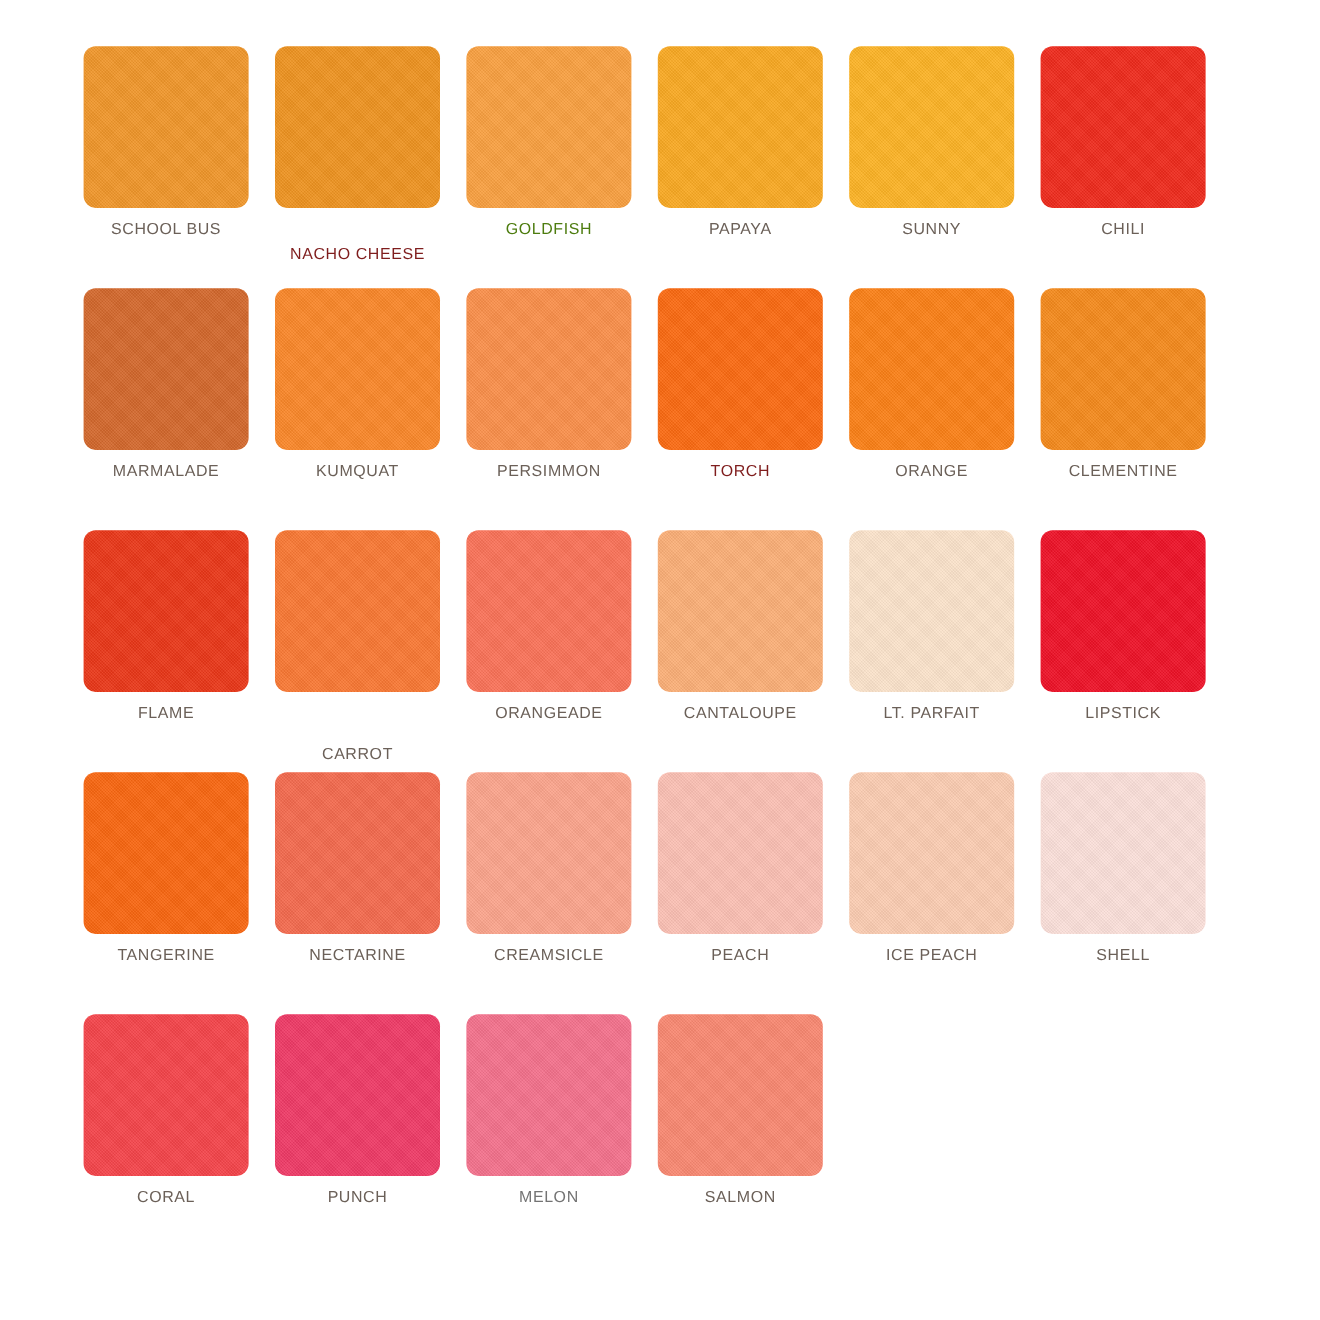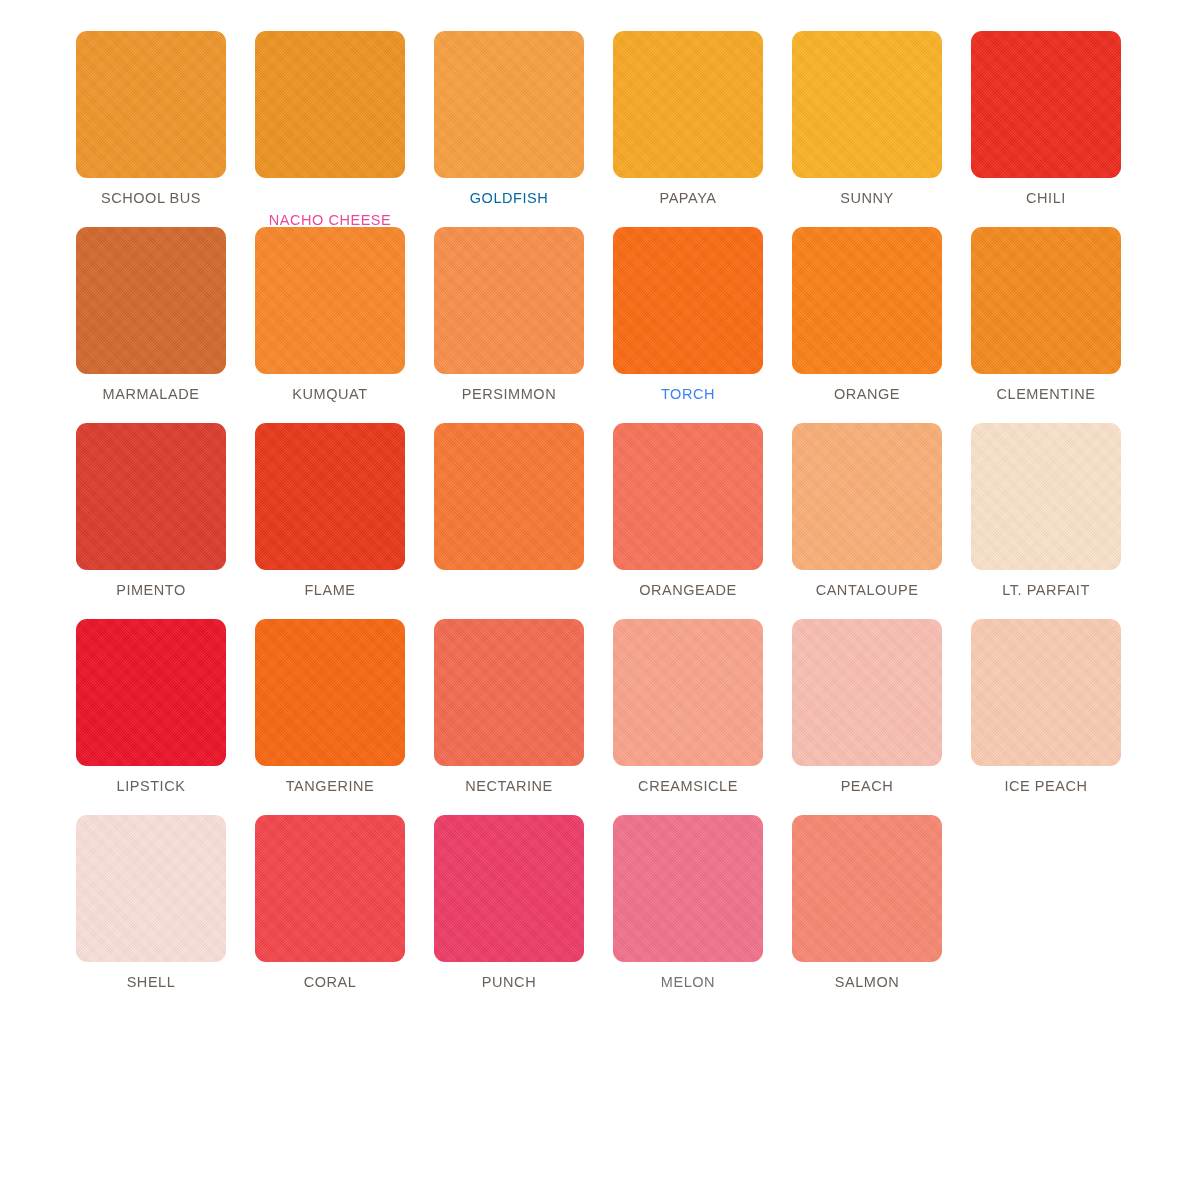--- a/index.html
+++ b/index.html
@@ -12,27 +12,28 @@
     height: 1200px;
     font-family: "Liberation Sans", sans-serif;
     overflow: hidden;
   }
 
   #palette-grid {
     position: relative;
     width: 1075px;
     height: 1200px;
     box-sizing: border-box;
-    padding: 31px 0 0 76px;
+    padding: 42px 0 0 76px;
     display: grid;
     grid-template-columns: repeat(6, 150px);
     grid-auto-rows: 196px;
     column-gap: 29px;
     row-gap: 0;
     align-content: start;
+    gap: 24px;
   }
 
   .swatch-cell {
     width: 150px;
     height: 196px;
     display: flex;
     flex-direction: column;
     align-items: center;
   }
 
@@ -80,25 +81,25 @@
 </head>
 <body style="background: rgb(255, 255, 255);">
 
 <div id="palette-grid">
     <div class="swatch-cell">
       <div class="swatch-chip" style="background-color: rgb(240, 150, 42);"></div>
       <div class="swatch-label" style="color: rgb(107, 96, 88);">SCHOOL BUS</div>
     </div>
     <div class="swatch-cell">
       <div class="swatch-chip" style="background-color: rgb(238, 147, 32);"></div>
-      <div class="swatch-label" style="color: #ec4899; margin-top: 33px;">NACHO CHEESE</div>
+      <div class="swatch-label" style="color: #7f1d1d; margin-top: 33px;">NACHO CHEESE</div>
     </div>
     <div class="swatch-cell">
       <div class="swatch-chip" style="background-color: rgb(249, 160, 64);"></div>
-      <div class="swatch-label" style="color: #0369a1;">GOLDFISH</div>
+      <div class="swatch-label" style="color: #4d7c0f;">GOLDFISH</div>
     </div>
     <div class="swatch-cell">
       <div class="swatch-chip" style="background-color: rgb(249, 169, 34);"></div>
       <div class="swatch-label" style="color: rgb(107, 96, 88);">PAPAYA</div>
     </div>
     <div class="swatch-cell">
       <div class="swatch-chip" style="background-color: rgb(252, 179, 37);"></div>
       <div class="swatch-label" style="color: rgb(107, 96, 88);">SUNNY</div>
     </div>
     <div class="swatch-cell">
@@ -112,33 +113,29 @@
     <div class="swatch-cell">
       <div class="swatch-chip" style="background-color: rgb(250, 135, 41);"></div>
       <div class="swatch-label" style="color: rgb(107, 96, 88);">KUMQUAT</div>
     </div>
     <div class="swatch-cell">
       <div class="swatch-chip" style="background-color: rgb(250, 143, 74);"></div>
       <div class="swatch-label" style="color: rgb(107, 96, 88);">PERSIMMON</div>
     </div>
     <div class="swatch-cell">
       <div class="swatch-chip" style="background-color: rgb(251, 106, 17);"></div>
-      <div class="swatch-label" style="color: #3b82f6;">TORCH</div>
+      <div class="swatch-label" style="color: #7f1d1d;">TORCH</div>
     </div>
     <div class="swatch-cell">
       <div class="swatch-chip" style="background-color: rgb(251, 128, 22);"></div>
       <div class="swatch-label" style="color: rgb(107, 96, 88);">ORANGE</div>
     </div>
     <div class="swatch-cell">
       <div class="swatch-chip" style="background-color: rgb(245, 138, 28);"></div>
       <div class="swatch-label" style="color: rgb(107, 96, 88);">CLEMENTINE</div>
-    </div>
-    <div class="swatch-cell">
-      <div class="swatch-chip" style="background-color: rgb(220, 59, 44);"></div>
-      <div class="swatch-label" style="color: rgb(107, 96, 88);">PIMENTO</div>
     </div>
     <div class="swatch-cell">
       <div class="swatch-chip" style="background-color: rgb(234, 55, 24);"></div>
       <div class="swatch-label" style="color: rgb(107, 96, 88);">FLAME</div>
     </div>
     <div class="swatch-cell">
       <div class="swatch-chip" style="background-color: rgb(249, 120, 51);"></div>
       <div class="swatch-label" style="color: rgb(107, 96, 88); margin-top: 48px;">CARROT</div>
     </div>
     <div class="swatch-cell">

